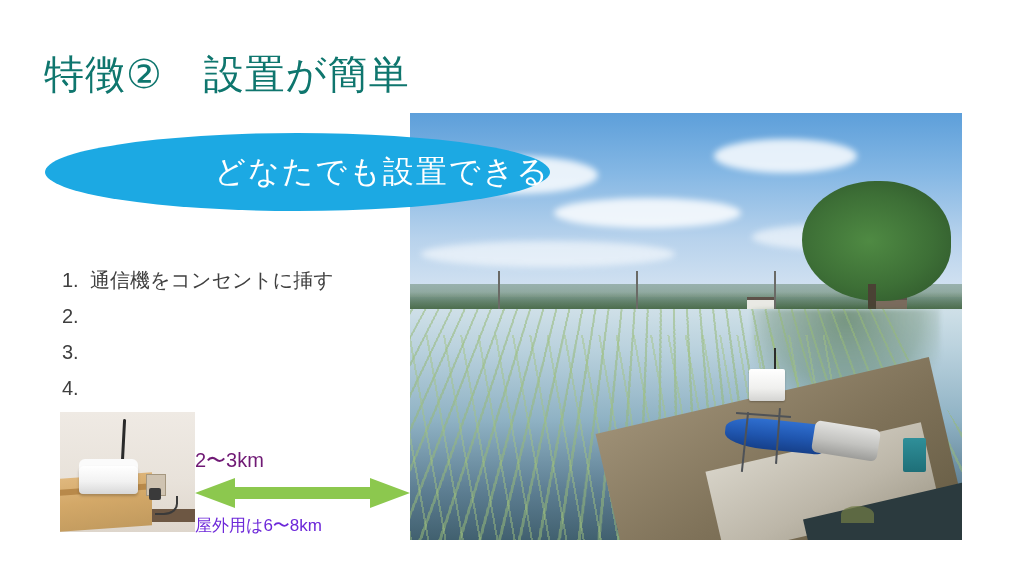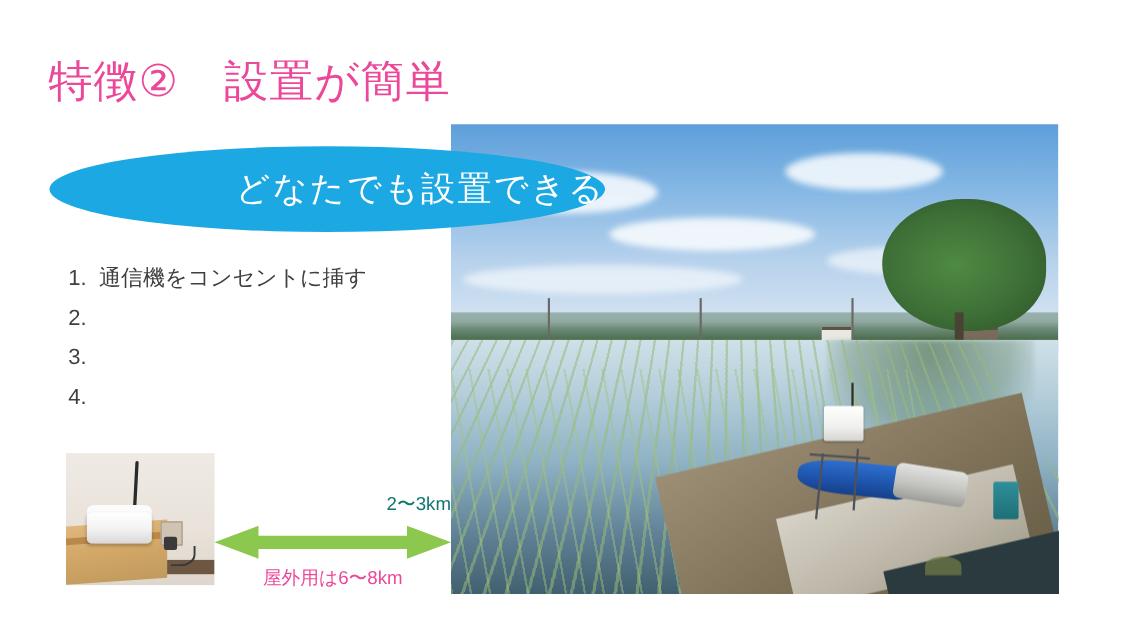--- a/index.html
+++ b/index.html
@@ -18,21 +18,21 @@
     overflow: hidden;
   }
 
   
   #slide-title {
     position: absolute;
     left: 44px;
     top: 50px;
     font-size: 40px;
     line-height: 1.2;
-    color: #ec4899;
+    color: #0f766e;
     letter-spacing: 1px;
     white-space: pre;
   }
 
   
   #callout {
     position: absolute;
     left: 45px;
     top: 133px;
     width: 505px;
@@ -68,20 +68,21 @@
     line-height: 1.35;
   }
   .step-num {
     width: 28px;
     flex: 0 0 28px;
     text-align: left;
     color: #3f3f3f;
   }
   .step-label {
     white-space: pre;
+    margin-top: 27px;
   }
 
   
   #router-photo {
     position: absolute;
     left: 60px;
     top: 412px;
     width: 135px;
     height: 120px;
     overflow: hidden;
@@ -185,38 +186,37 @@
     left: 195px;
     top: 447px;
     width: 215px;
     height: 90px;
   }
   #label-above {
     position: absolute;
     top: 0;
     left: 0;
     width: 100%;
-    text-align: right;
+    text-align: left;
+    font-size: 20px;
+    color: #701a75;
+    white-space: pre;
+  }
+  #arrow-svg {
+    position: absolute;
+    top: 30px;
+    left: 0;
+  }
+  #label-below {
+    position: absolute;
+    top: 67px;
+    left: 0;
+    width: 100%;
     font-size: 17px;
-    color: #0f766e;
-    white-space: pre;
-  }
-  #arrow-svg {
-    position: absolute;
-    top: 30px;
-    left: 0;
-  }
-  #label-below {
-    position: absolute;
-    top: 67px;
-    left: 0;
-    width: 100%;
-    text-align: center;
-    font-size: 17px;
-    color: #ec4899;
+    color: #6d28d9;
     white-space: pre;
   }
 
   
   #field-photo {
     position: absolute;
     left: 410px;
     top: 113px;
     width: 552px;
     height: 427px;

